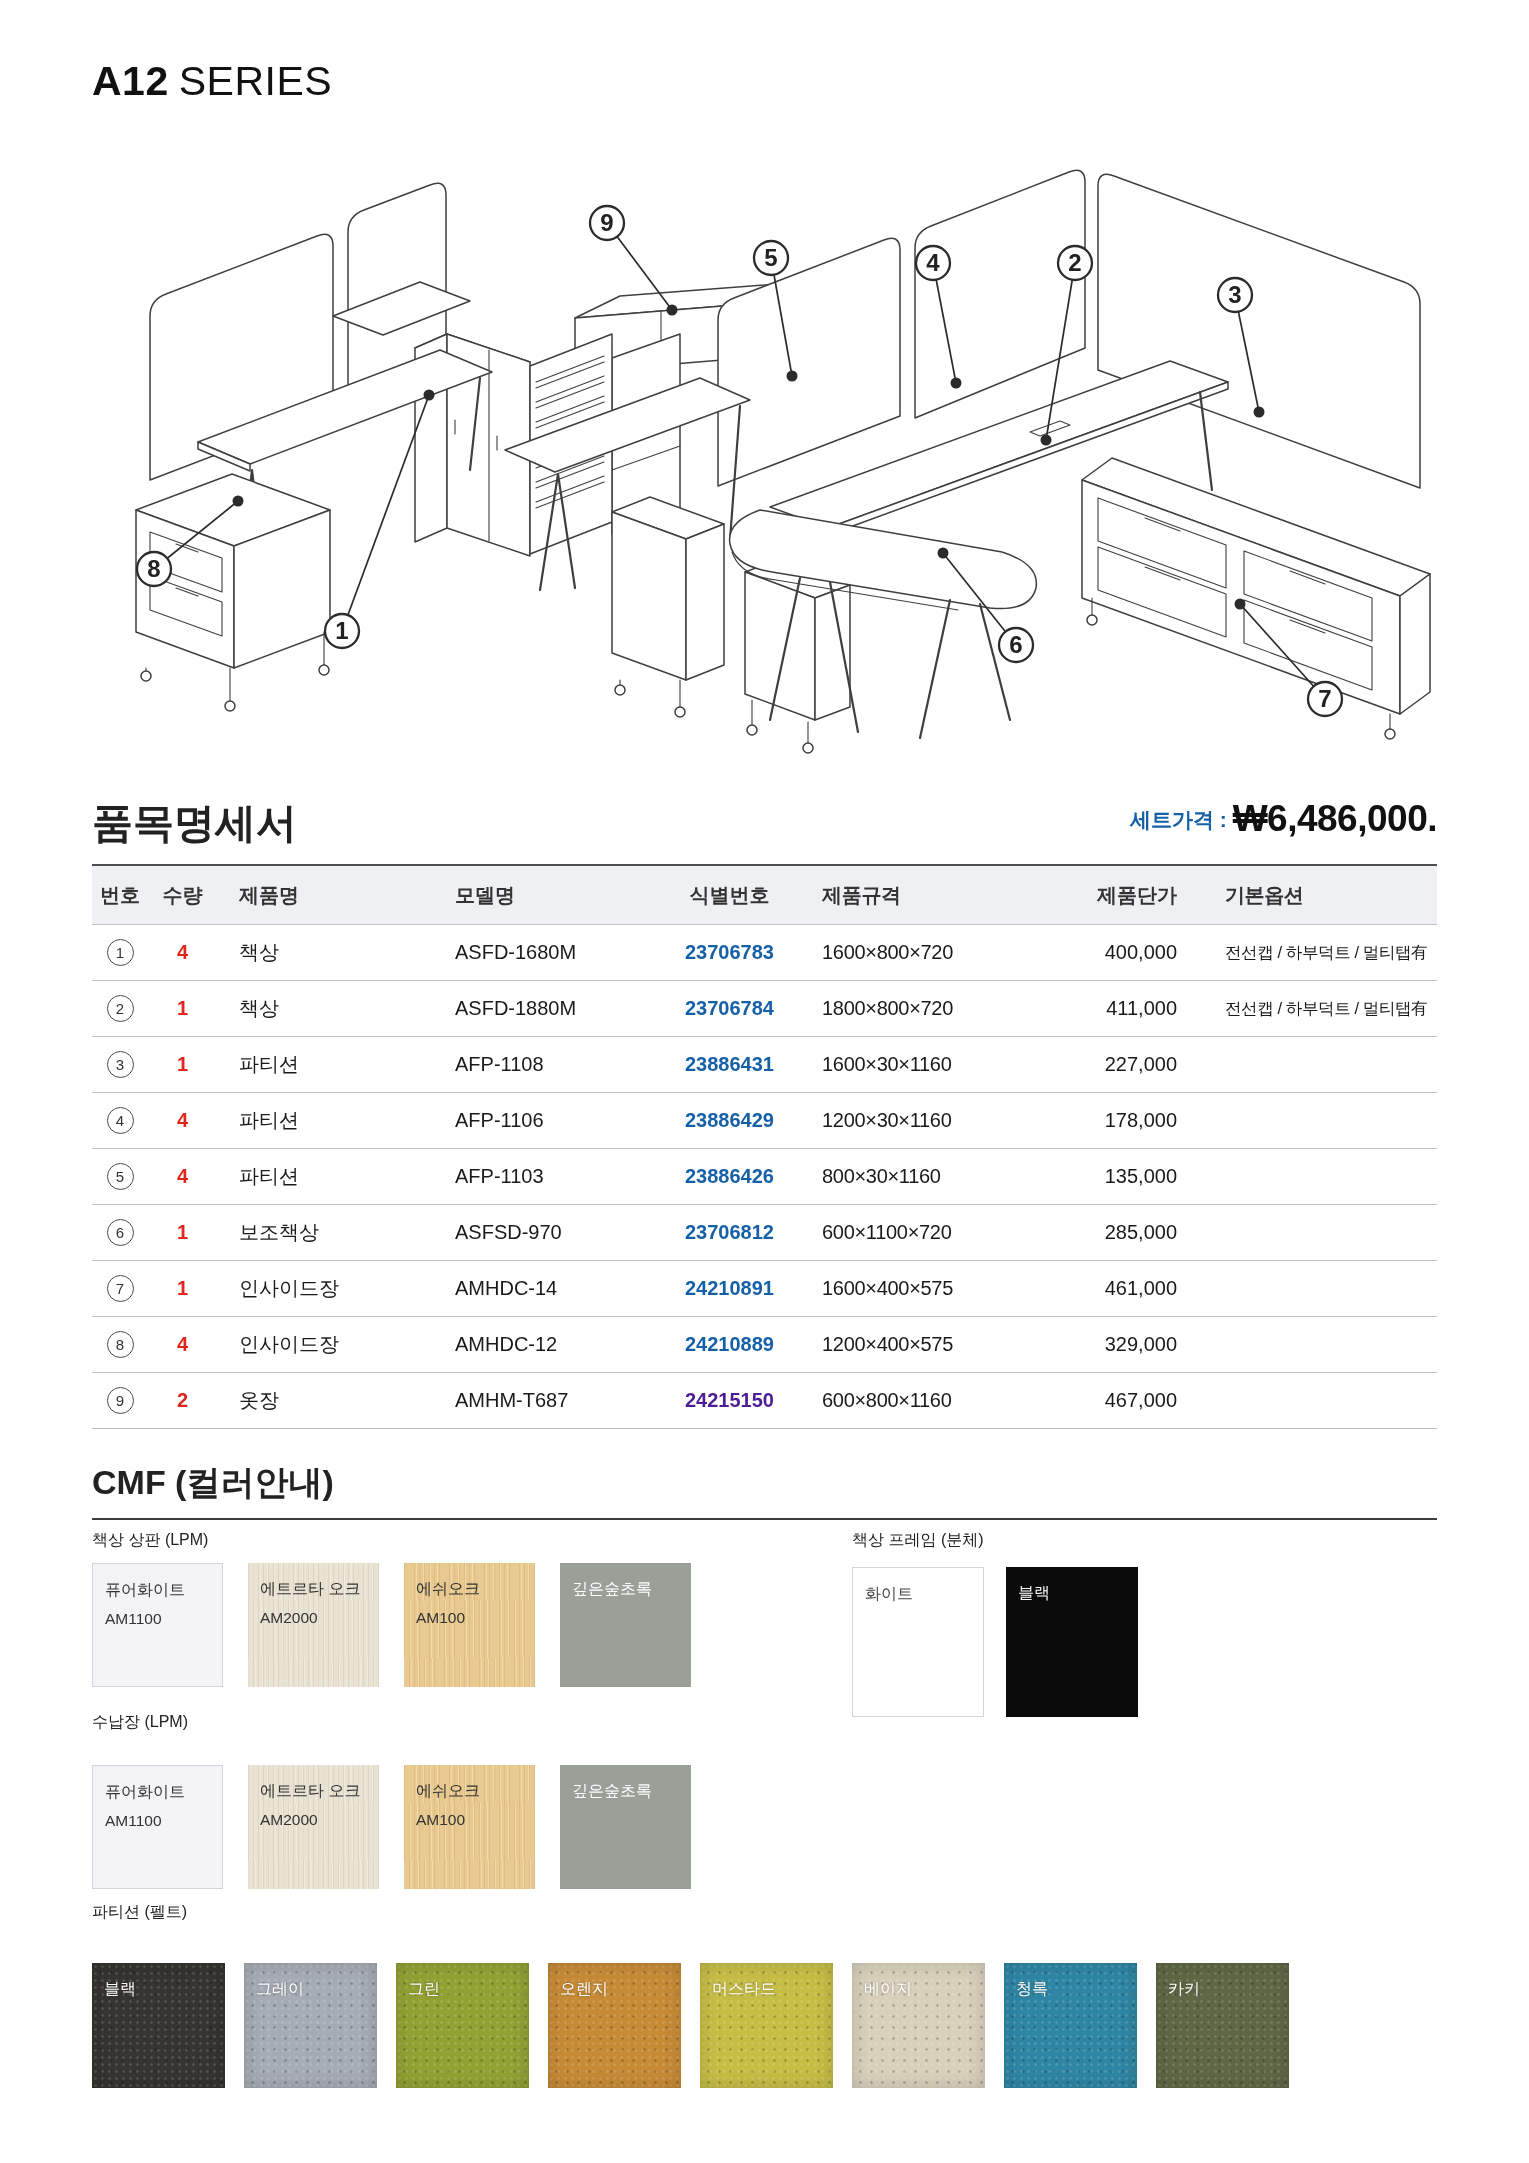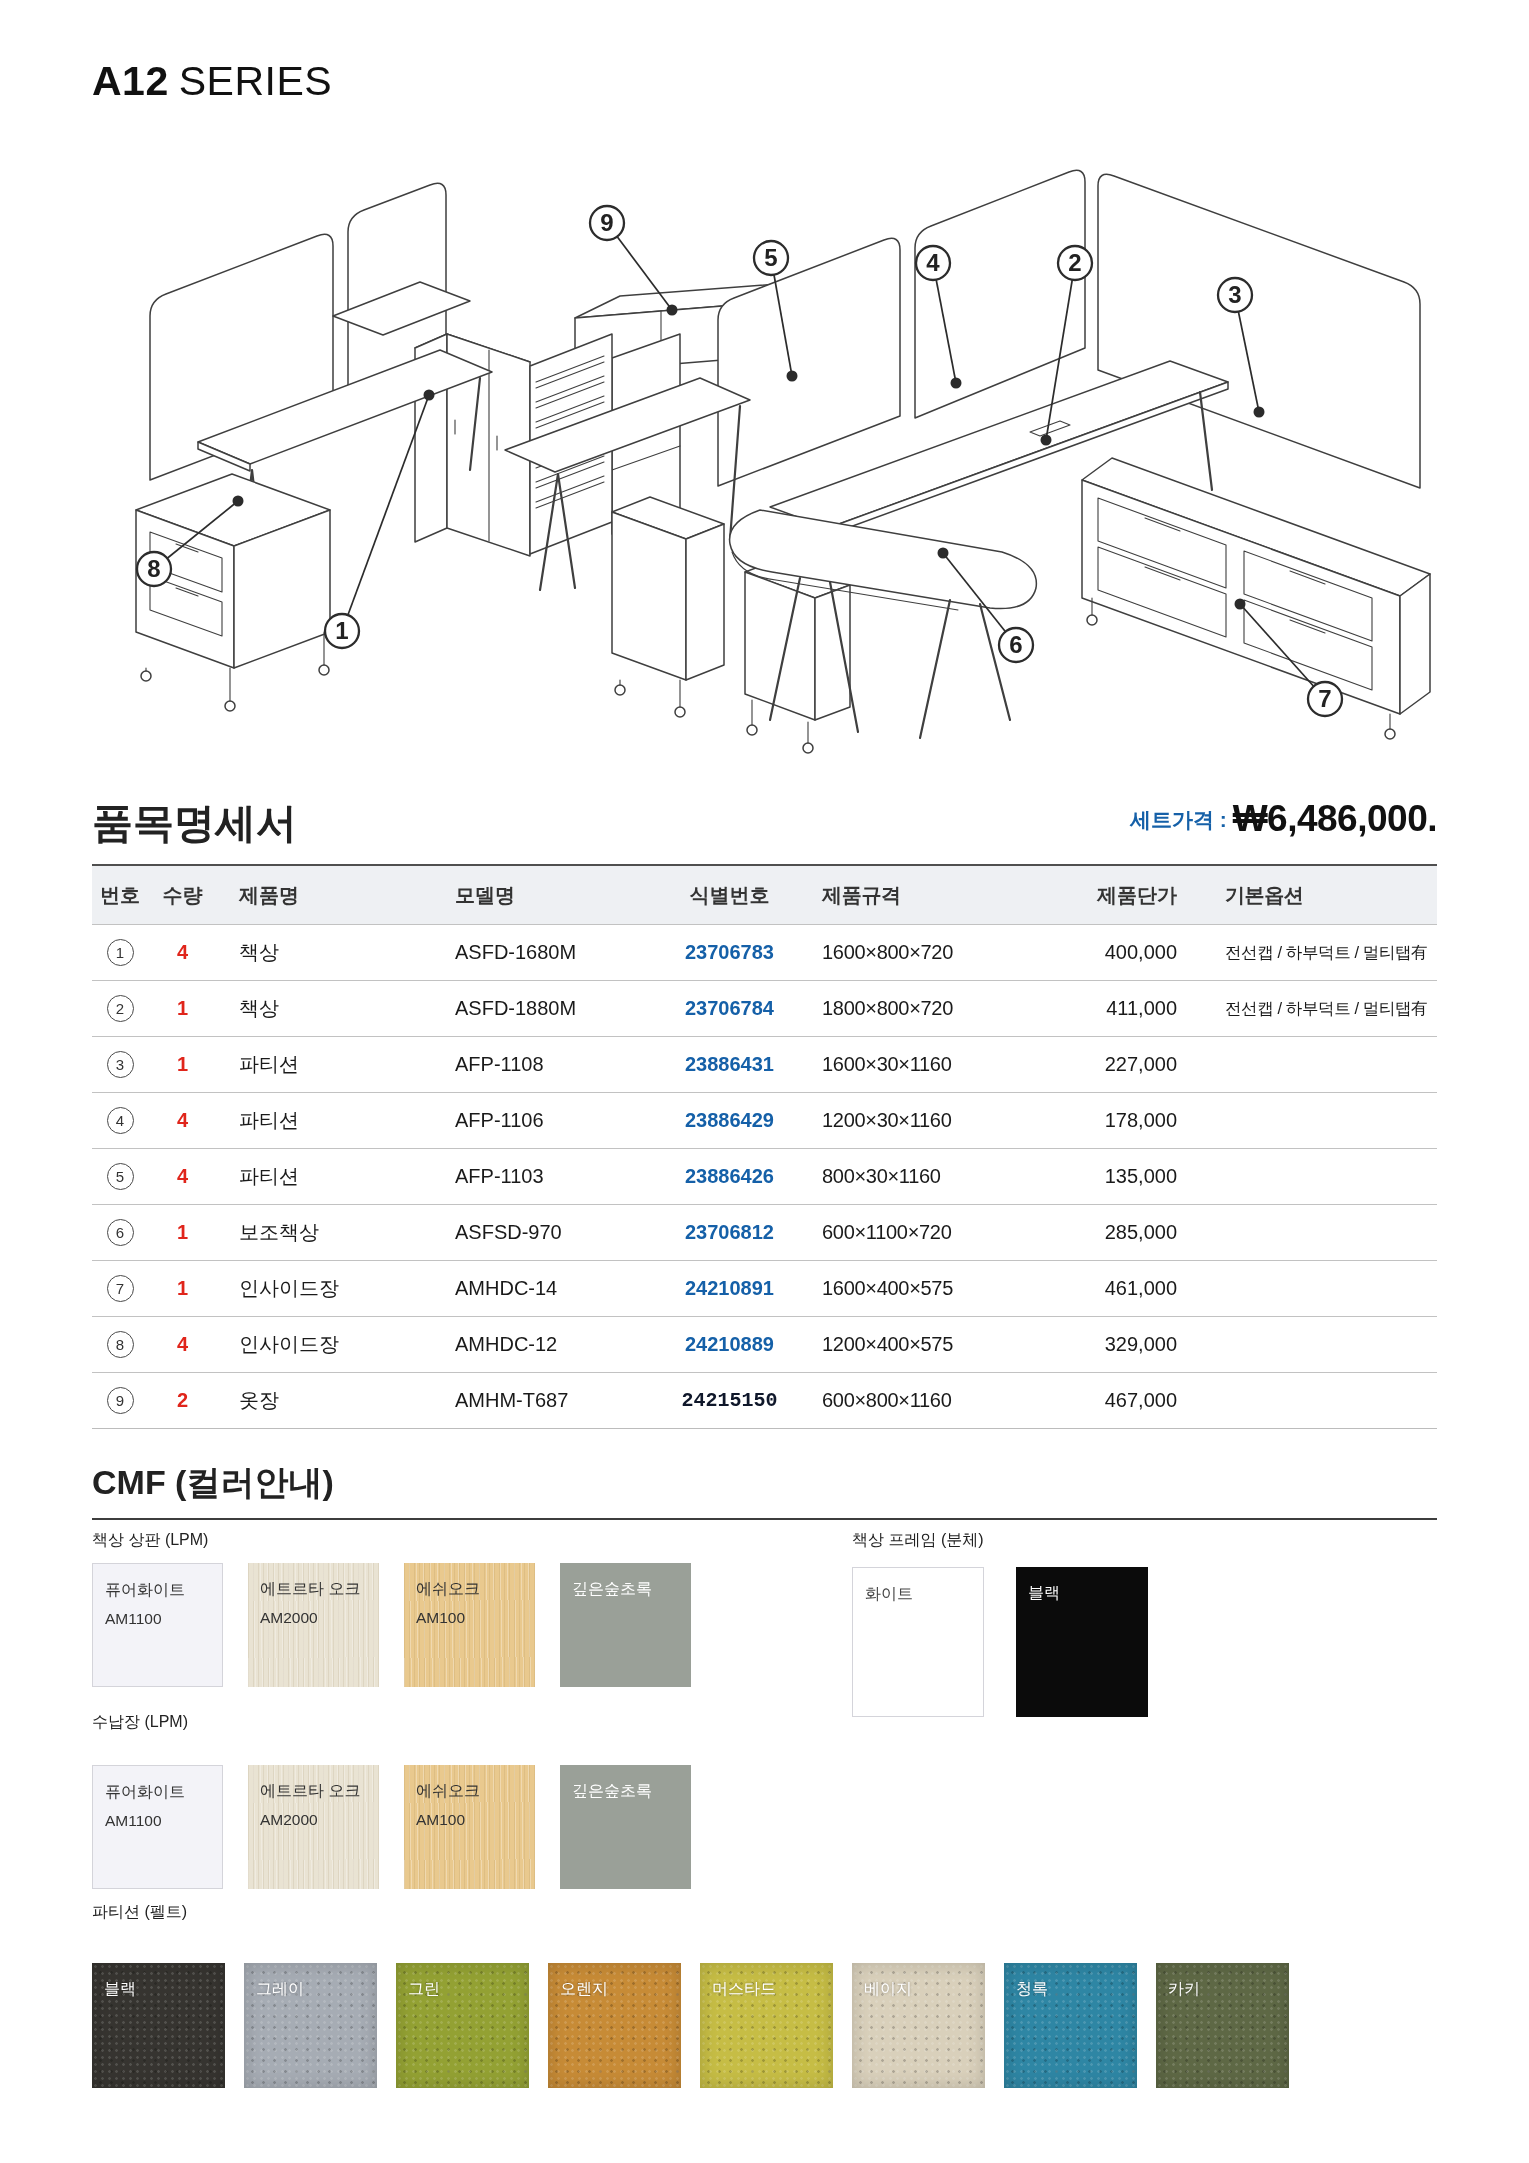--- a/index.html
+++ b/index.html
@@ -34,41 +34,41 @@
     border-top:2px solid #4f4f4f; border-bottom:1px solid #bcbcbc; }
   .t-row { display:grid; grid-template-columns:56px 69px 215px 235px 125px 250px 175px 220px;
     align-items:center; height:56px; border-top:1px solid #c2c2c2; font-size:20px; }
   .t-row.head { height:58px; background:#eef0f3; border-top:none; font-weight:700; color:#333; font-size:20px; }
   .c-no { text-align:center; }
   .c-qty { text-align:center; color:#e0251b; font-weight:700; }
   .head .c-qty { color:#333; font-weight:700; }
   .c-name { padding-left:22px; }
   .c-model { padding-left:23px; }
   .c-id { text-align:center; font-weight:700; color:#1560a8; }
-  .c-id.red { color:#0f172a;font-family:Liberation Mono, monospace; }
+  .c-id.red { color:#4c1d95; }
   .head .c-id { color:#333; }
   .c-size { padding-left:30px; letter-spacing:-.3px; }
   .c-price { text-align:right; padding-right:40px; }
   .head .c-price { text-align:right; padding-right:40px; }
   .c-opt { padding-left:8px; font-size:16.5px; letter-spacing:-.4px; white-space:nowrap; }
   .head .c-opt { font-size:20px; }
   .circle-num { display:inline-flex; width:27px; height:27px; border:1.6px solid #4a4a4a; border-radius:50%;
     align-items:center; justify-content:center; font-size:15px; color:#333; font-weight:500; }
 
   
   .cmf-head { position:absolute; left:92px; top:1460px; font-size:34px; font-weight:600; color:#222; }
   .cmf-rule { position:absolute; left:92px; top:1518px; width:1345px; border-top:2px solid #3e3e3e; }
   .grp-title { position:absolute; font-size:16px; font-weight:500; color:#222; }
   .g1 { left:92px;  top:1530px; }
   .g2 { left:852px; top:1530px; }
   .g3 { left:92px;  top:1712px; }
   .g4 { left:92px;  top:1902px; }
   .sw-row { position:absolute; display:flex; }
   .r1 { left:92px;  top:1563px; gap:25px; }
-  .r2 { left:852px; top:1567px; gap:32px; }
+  .r2 { left:852px; top:1567px; gap:22px; }
   .r3 { left:92px;  top:1765px; gap:25px; }
   .r4 { left:92px;  top:1963px; gap:19px; }
   .swatch { position:relative; padding:11px 12px; font-size:16px; line-height:1.85; }
   .r1 .swatch, .r3 .swatch { width:131px; height:124px; }
   .r2 .swatch { width:132px; height:150px; }
   .r4 .swatch { width:133px; height:125px; }
   .swatch .code { font-size:15.5px; }
   .sw-border { border:1px solid #d4d4da; }
   .sw-wood { background-image:
       repeating-linear-gradient(90deg, rgba(120,92,40,.10) 0 1px, rgba(255,255,255,0) 1px 5px),

